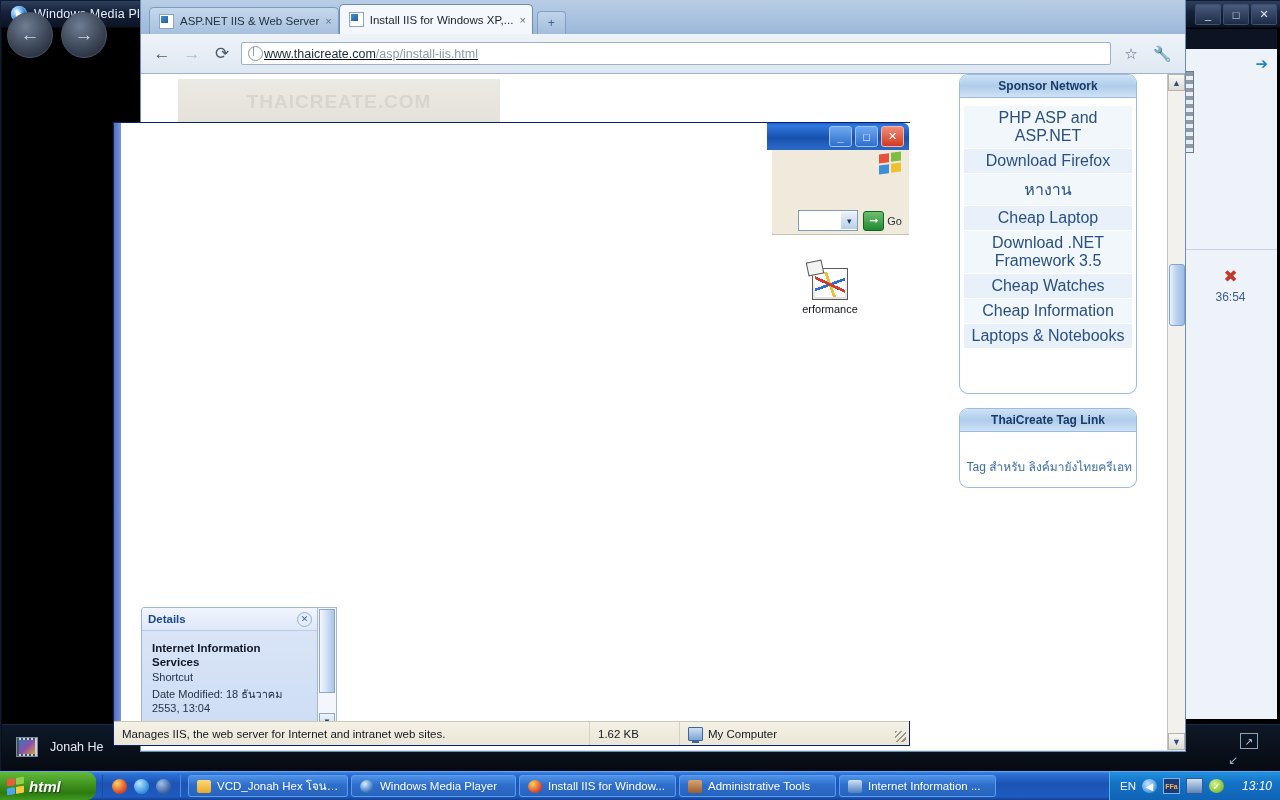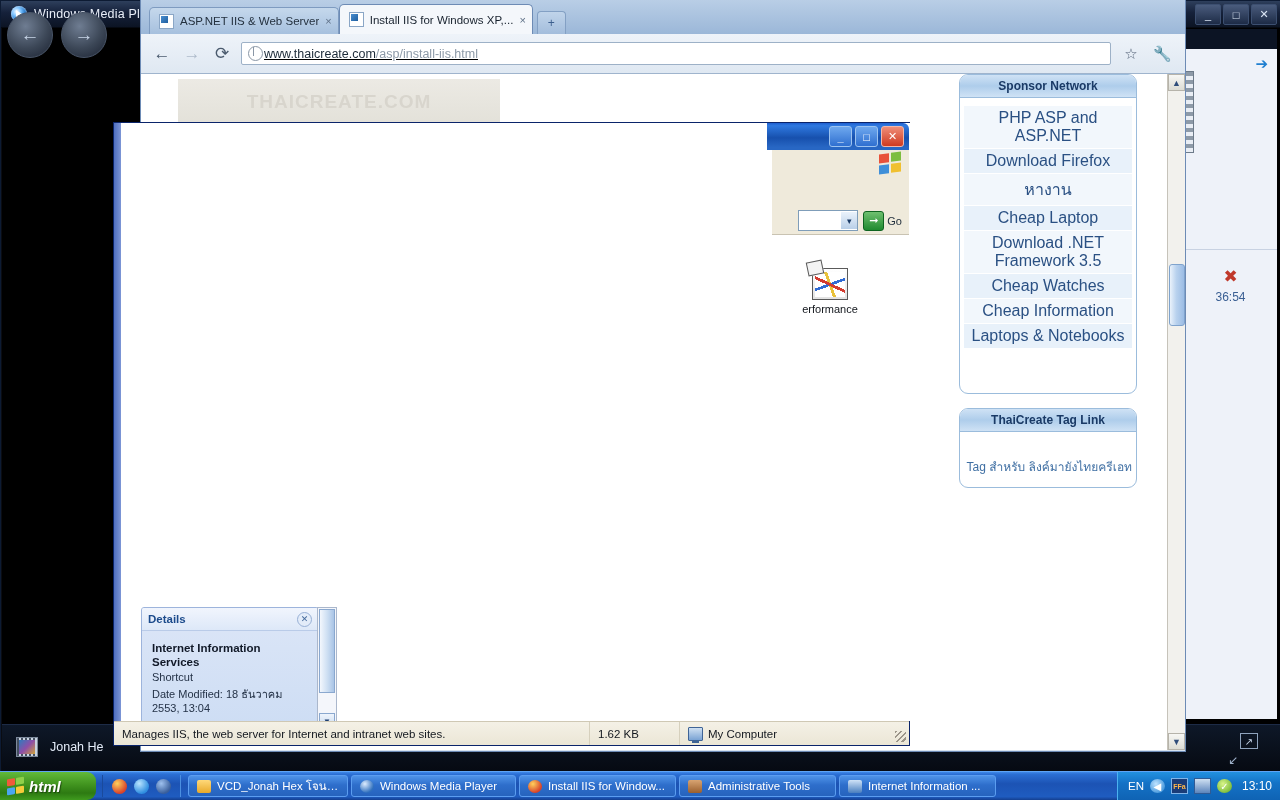--- a/index.html
+++ b/index.html
@@ -348,21 +348,21 @@
     overflow:hidden;text-overflow:ellipsis;
   }
   .taskbtn .tlab{overflow:hidden;text-overflow:ellipsis;}
   .taskbtn .tico{width:14px;height:13px;flex:none;border-radius:2px;}
   #tray{
     height:28px;display:flex;align-items:center;gap:6px;padding:0 8px 0 10px;
     background:linear-gradient(to bottom,#2291e0 0%,#1472c6 40%,#0f63b4 100%);
     border-left:1px solid #4bb2f0;color:#ffffff;font-size:11.5px;
   }
   #tray .tr-ico{width:15px;height:14px;display:flex;align-items:center;justify-content:center;font-size:10px;}
-  #tray .tr-clock{font-size:12px;margin-left:4px;}
+  #tray .tr-clock{font-size:12px;margin-left:12px;font-style:italic;}
 </style>
 </head>
 <body>
 
 <div id="desktop"></div>
 
 <div id="wmp">
   <div class="wmp-body">
     <div class="wmp-vid"></div>
   </div>

